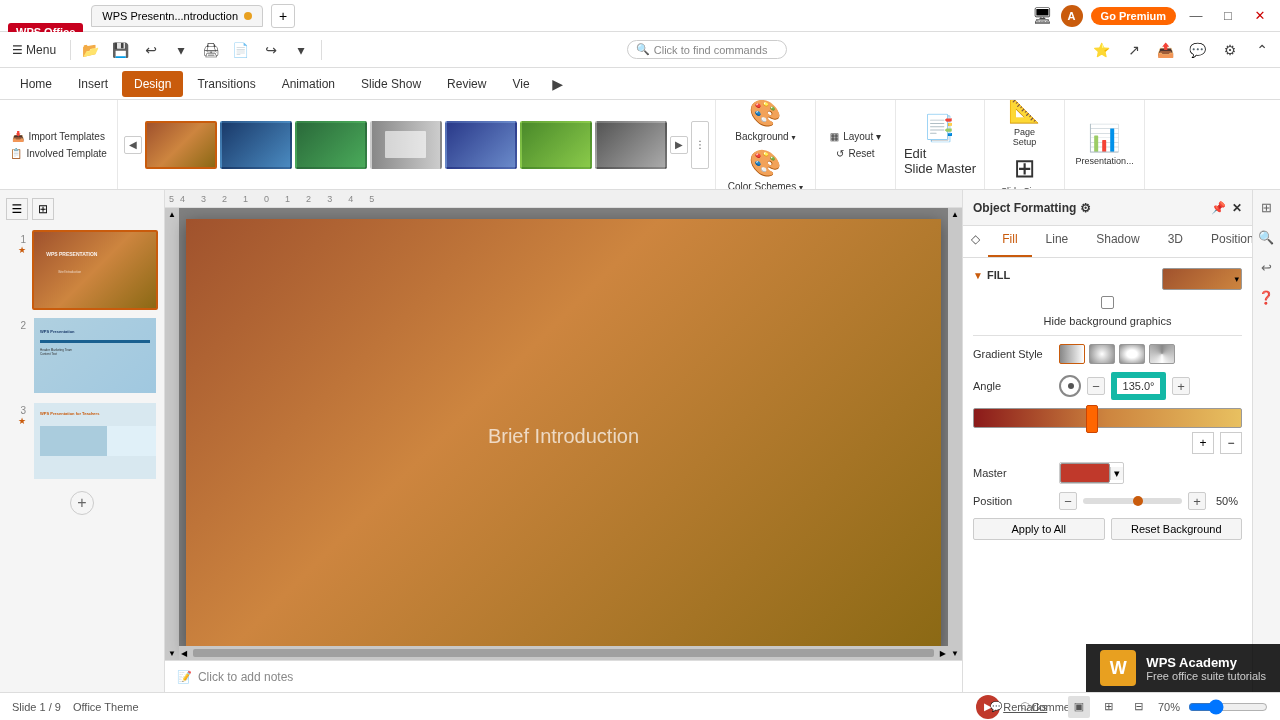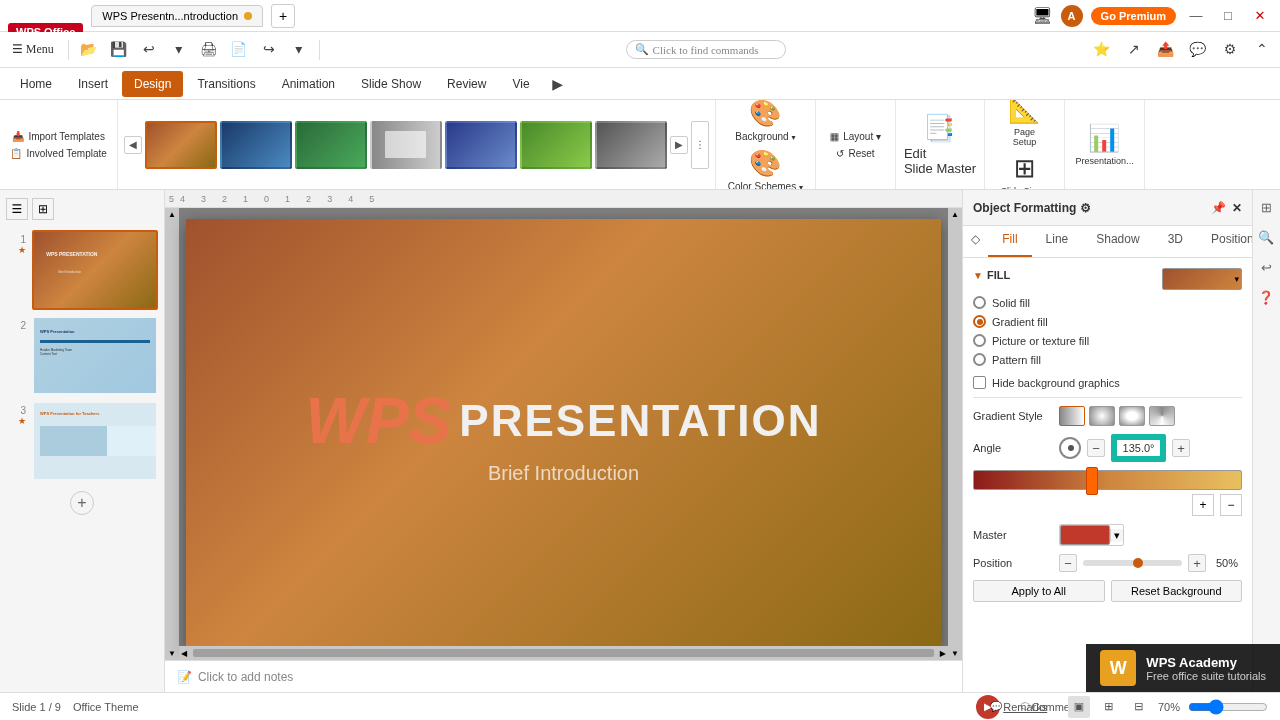--- a/index.html
+++ b/index.html
@@ -43,21 +43,20 @@
 
     
     .menu-bar {
       height: 36px;
       background: #fff;
       display: flex;
       align-items: center;
       border-bottom: 1px solid #ddd;
       padding: 0 4px;
       gap: 2px;
-      font-family: Liberation Serif, serif;
     }
     .menu-item {
       padding: 4px 8px;
       font-size: 12px;
       cursor: pointer;
       border-radius: 3px;
       color: #333;
     }
     .menu-separator { width: 1px; height: 20px; background: #ddd; margin: 0 4px; }
     .menu-icon-btn { width: 28px; height: 28px; display: flex; align-items: center; justify-content: center; cursor: pointer; border-radius: 3px; font-size: 14px; color: #444; }
@@ -291,20 +290,21 @@
       background: #c95b0c;
     }
     .checkbox-item {
       display: flex;
       align-items: center;
       gap: 6px;
       font-size: 11px;
       color: #333;
       cursor: pointer;
       margin-bottom: 8px;
+      flex-direction: column;
     }
     .checkbox-box {
       width: 13px;
       height: 13px;
       border: 1px solid #888;
       border-radius: 2px;
       display: flex;
       align-items: center;
       justify-content: center;
     }
@@ -783,24 +783,20 @@
 
       <div class="slide-area">
 
         <div style="position:absolute;left:0;top:0;bottom:0;width:14px;background:#c8c8c8;display:flex;flex-direction:column;align-items:center;">
           <div style="font-size:8px;padding:2px;cursor:pointer;">▲</div>
           <div style="flex:1;"></div>
           <div style="font-size:8px;padding:2px;cursor:pointer;">▼</div>
         </div>
 
         <div class="slide-canvas">
-          <div style="display:flex;align-items:center;gap:8px;">
-            <span style="font-size:64px;font-style:italic;color:#e8734a;font-weight:bold;">WPS</span>
-            <span style="font-size:44px;color:#f0f0f0;font-weight:bold;letter-spacing:2px;">PRESENTATION</span>
-          </div>
           <div style="font-size:20px;color:rgba(255,255,255,0.7);margin-top:4px;">Brief Introduction</div>
         </div>
 
         <div style="position:absolute;right:0;top:0;bottom:0;width:14px;background:#c8c8c8;display:flex;flex-direction:column;align-items:center;">
           <div style="font-size:8px;padding:2px;cursor:pointer;">▲</div>
           <div style="flex:1;"></div>
           <div style="font-size:8px;padding:2px;cursor:pointer;">▼</div>
         </div>
 
         <div style="position:absolute;bottom:0;left:14px;right:14px;height:14px;background:#c8c8c8;display:flex;align-items:center;">
@@ -842,38 +838,20 @@
         <div class="fill-row">
           <div class="section-header">
             <span class="triangle">▼</span>
             <span>FILL</span>
           </div>
           <div class="fill-color-box" style="margin-left:auto;width:80px;height:22px;background:linear-gradient(135deg,#a0522d,#cd853f);border:1px solid #999;border-radius:2px;display:flex;align-items:center;justify-content:flex-end;padding-right:2px;">
             <span style="font-size:9px;cursor:pointer;">▾</span>
           </div>
         </div>
 
-        <div class="radio-group">
-          <label class="radio-item">
-            <div class="radio-circle"></div>
-            <span>Solid fill</span>
-          </label>
-          <label class="radio-item">
-            <div class="radio-circle checked"></div>
-            <span>Gradient fill</span>
-          </label>
-          <label class="radio-item">
-            <div class="radio-circle"></div>
-            <span>Picture or texture fill</span>
-          </label>
-          <label class="radio-item">
-            <div class="radio-circle"></div>
-            <span>Pattern fill</span>
-          </label>
-        </div>
 
         <label class="checkbox-item">
           <div class="checkbox-box"></div>
           <span>Hide background graphics</span>
         </label>
 
         <div class="section-divider"></div>
 
         <div class="gradient-style-row">
           <span class="gradient-label">Gradient Style</span>

